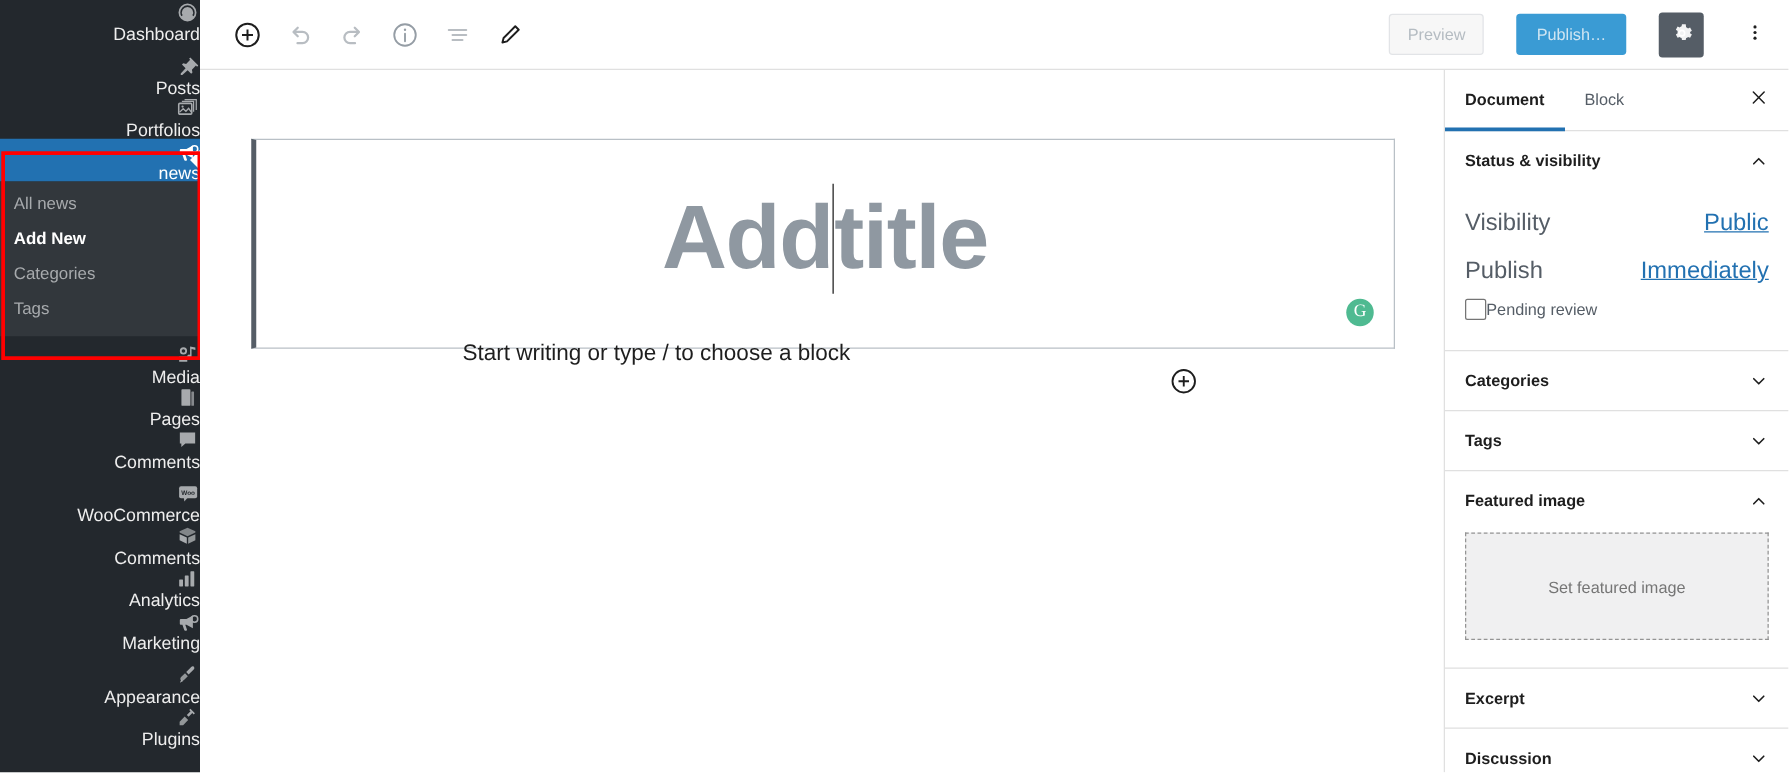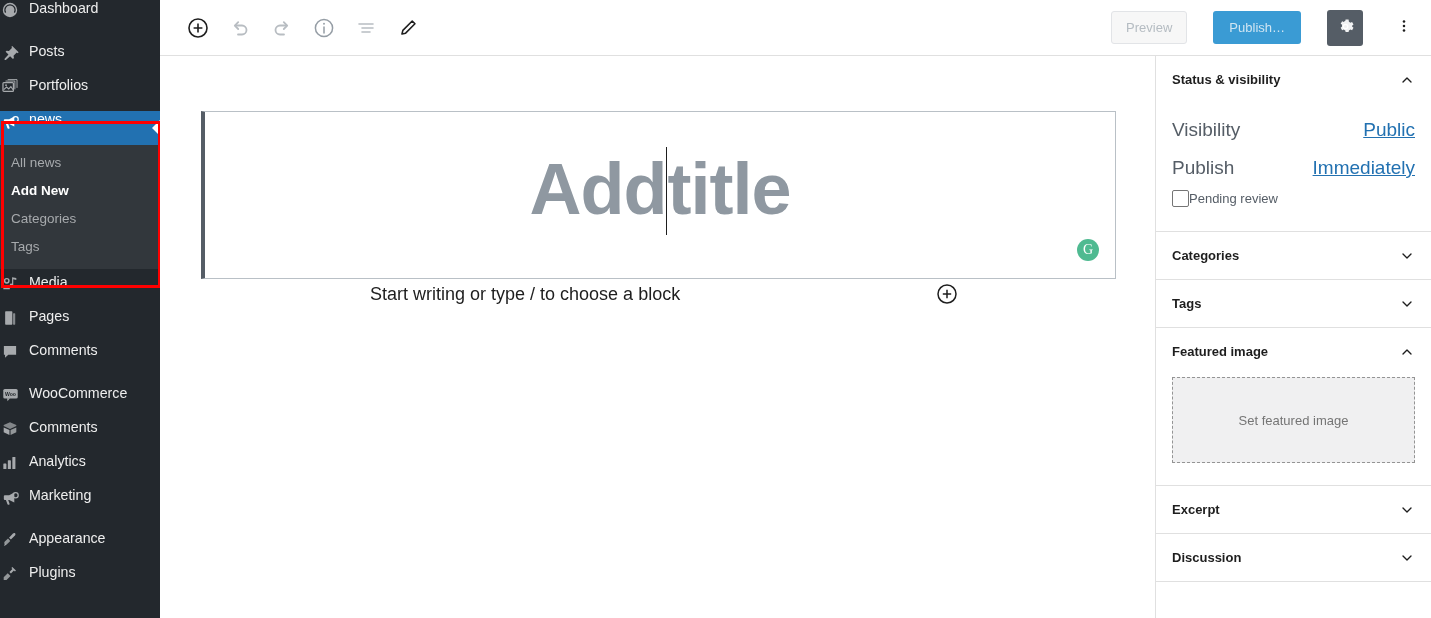--- a/index.html
+++ b/index.html
@@ -20,27 +20,28 @@
   #adminmenu {
     width: 160px;
     height: 618px;
     background: #23282d;
     flex: 0 0 160px;
     position: relative;
     overflow: hidden;
   }
   .menu-item {
     display: flex;
-    align-items: flex-start;
+    align-items: flex-end;
     height: 34px;
-    padding-left: 0;
+    padding-left: 13px;
     color: #b4b9be;
     font-size: 14px;
     cursor: pointer;
     position: relative;
+    flex-direction: column;
   }
   .menu-item .mi-label { margin-left: 9px; color: #eee; font-size: 14.2px; white-space: nowrap; }
   .menu-item .mi-icon {
     width: 20px; height: 20px;
     display: inline-flex; align-items: center; justify-content: center;
     color: #a7aaad;
     flex: 0 0 20px;
   }
   .menu-item .mi-icon svg { display: block; }
   .menu-sep { height: 9px; }
@@ -221,21 +222,21 @@
     font-weight: normal;
     display: flex; align-items: center; justify-content: center;
     font-family: "Liberation Serif", serif;
     user-select: none;
   }
   #default-block {
     position: absolute;
     left: 41px; top: 216px;
     width: 915px; height: 44px;
     display: flex;
-    align-items: center;
+    flex-direction: column;
   }
   #block-placeholder {
     font-size: 18px;
     color: #1e1e1e;
     padding-left: 169px;
     user-select: none;
   }
   #block-appender {
     margin-left: auto;
     margin-right: 157px;
@@ -590,20 +591,31 @@
           <svg width="24" height="24" viewBox="0 0 24 24" fill="none" stroke="currentColor" stroke-width="1.5">
               <circle cx="12" cy="12" r="9"></circle>
               <path d="M12 7.8v8.4M7.8 12h8.4"></path>
             </svg>
         </div>
       </div>
     </div>
 
     <aside id="settings-sidebar">
 
+      <div id="panel-tabs">
+        <div class="panel-tab active">Document</div>
+        <div class="panel-tab">Block</div>
+        <div id="panel-close">
+          <span>
+            <svg width="16" height="16" viewBox="0 0 24 24" fill="none" stroke="currentColor" stroke-width="1.8" stroke-linecap="round">
+                <path d="M5.5 5.5l13 13M18.5 5.5l-13 13"></path>
+              </svg>
+          </span>
+        </div>
+      </div>
 
       <section class="panel-section">
         <div class="panel-head">
           <span class="ph-title">Status &amp; visibility</span>
           <span class="ph-chev">
             <svg width="16" height="16" viewBox="0 0 24 24" fill="none" stroke="currentColor" stroke-width="2" stroke-linecap="round" stroke-linejoin="round">
                 <path d="M6 15l6-6 6 6"></path>
               </svg>
           </span>
         </div>

